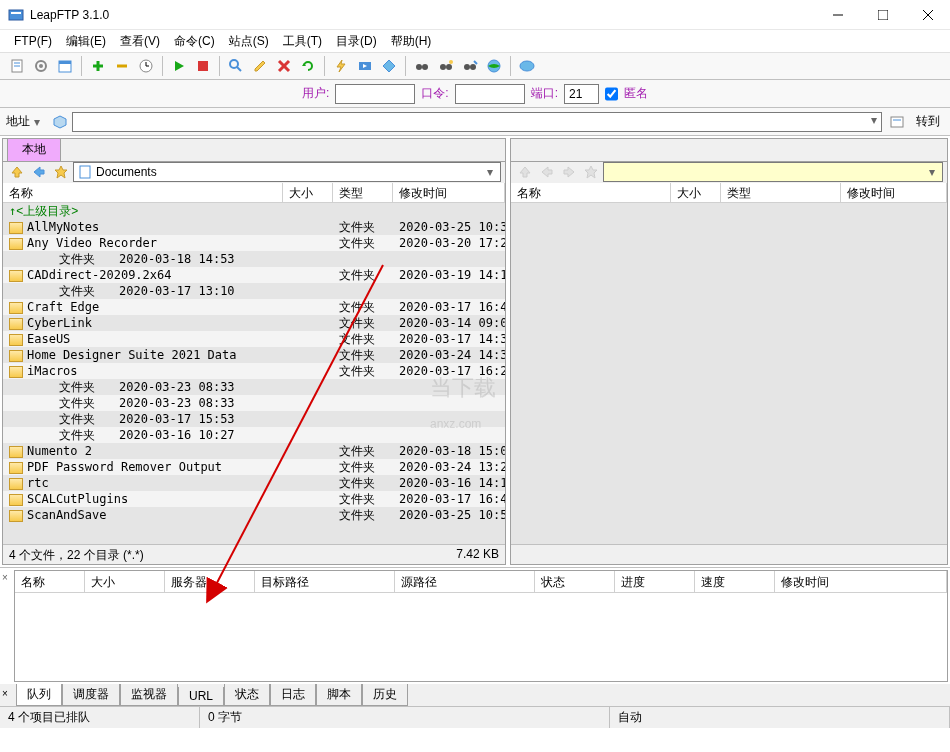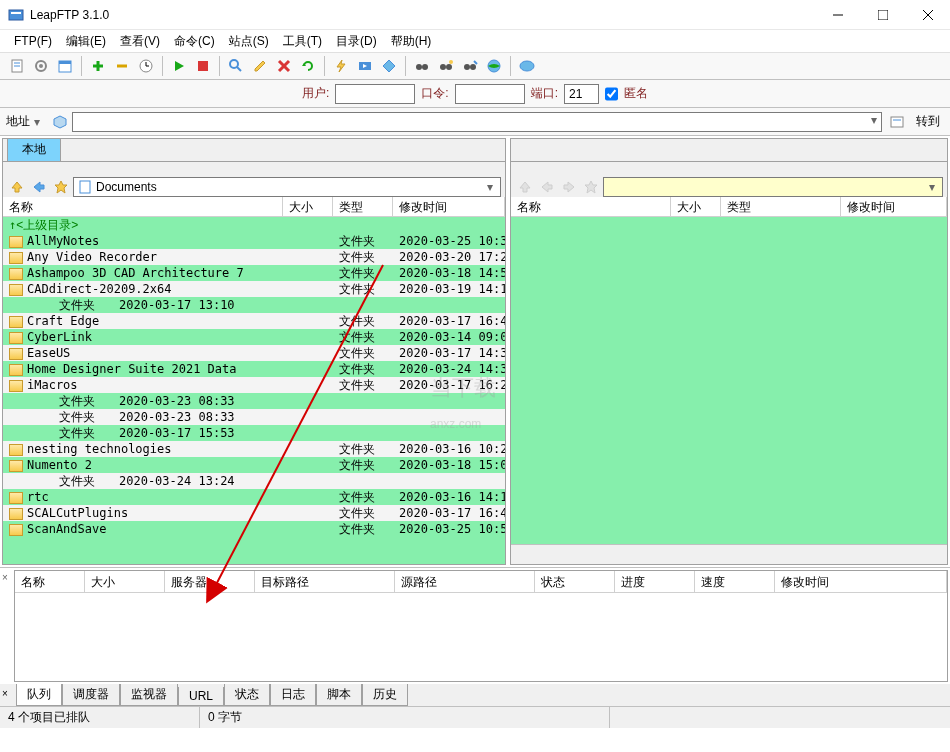--- a/index.html
+++ b/index.html
@@ -8,40 +8,40 @@
 .titlebar .ico{width:16px;height:16px;margin-right:6px;display:inline-block}
 .titlebar .title{flex:1;color:#000}
 .winbtns{display:flex;height:100%}
 .winbtn{width:45px;height:100%;display:flex;align-items:center;justify-content:center;color:#000}
 .menubar{height:22px;display:flex;align-items:center;padding:0 8px;gap:2px}
 .menuitem{padding:2px 6px;color:#000}
 .toolbar{height:28px;border-top:1px solid #e0e0e0;border-bottom:1px solid #c0c0c0;background:#f8f8f8;display:flex;align-items:center;padding:0 6px;gap:2px}
 .tbtn{width:22px;height:22px;display:flex;align-items:center;justify-content:center;border:1px solid transparent}
 .tsep{width:1px;height:20px;background:#c0c0c0;margin:0 3px}
 .connrow{height:28px;border-bottom:1px solid #c0c0c0;background:#f8f8f8;display:flex;align-items:center;justify-content:center;gap:6px;padding:0 8px}
-.connrow label{color:#7f1d1d}
+.connrow label{color:#a21caf}
 .connrow input{border:1px solid #7a7a7a;height:20px;padding:0 4px;background:#fff}
 .addrrow{height:28px;border-bottom:1px solid #c0c0c0;background:#f8f8f8;display:flex;align-items:center;padding:0 6px;gap:4px}
 .addrrow .sep{width:4px}
 .addrrow select,.addrrow .combo{flex:1;border:1px solid #7a7a7a;height:20px;background:#fff}
 .panels{display:flex;height:432px;border-bottom:1px solid #c0c0c0}
 .panel{display:flex;flex-direction:column;border:1px solid #a0a0a0;margin:2px}
 .panel.left{width:504px}
 .panel.right{flex:1}
 .tabstrip{height:22px;background:#f0f0f0;display:flex;align-items:flex-end;padding-left:4px;overflow:hidden}
-.tab{padding:3px 14px;background:#7dd3fc;border:1px solid #a0a0a0;border-bottom:none;border-radius:3px 3px 0 0;margin-right:2px}
+.tab{padding:3px 14px;background:#f0abfc;border:1px solid #a0a0a0;border-bottom:none;border-radius:3px 3px 0 0;margin-right:2px}
 .tab.blank{visibility:hidden}
-.navrow{height:36px;background:#f0f0f0;border-top:1px solid #a0a0a0;display:flex;align-items:flex-end;padding:0 4px;gap:2px}
+.navrow{height:22px;background:#f0f0f0;border-top:1px solid #a0a0a0;display:flex;align-items:flex-start;padding:0 4px;gap:2px}
 .navbtn{width:20px;height:20px;display:flex;align-items:center;justify-content:center}
 .pathbox{flex:1;border:1px solid #7a7a7a;height:20px;background:#fff;display:flex;align-items:center;padding:0 4px;position:relative}
 .pathbox.yellow{background:#ffffcc}
 .pathbox .dd{position:absolute;right:2px;width:16px;text-align:center;color:#666}
 .listhdr{height:20px;background:#fff;border-bottom:1px solid #d0d0d0;display:flex}
 .listhdr .col{border-right:1px solid #d0d0d0;padding:2px 6px;color:#000;background:#fff}
-.listbody{flex:1;overflow-y:scroll;background:#86efac;position:relative}
+.listbody{flex:1;overflow-y:scroll;background:#e5e5e5;position:relative}
 .row{display:flex;height:16px;align-items:center}
 .row.odd{background:#f4f4f4}
 .row .c{padding:0 6px;white-space:nowrap;overflow:hidden;font-family:"SimSun",monospace}
 .row .fico{width:14px;height:12px;background:linear-gradient(#ffe9a8,#f7ca4d);border:1px solid #c89b2e;margin-right:4px;display:inline-block;vertical-align:middle}
 .uprow{color:#008000}
 .statusline{height:20px;background:#f0f0f0;border-top:1px solid #c0c0c0;padding:2px 6px;display:flex}
 .statusline .s1{flex:1}
 .queue{height:112px;border:1px solid #a0a0a0;margin:2px;position:relative;background:#fff}
 .qhdr{height:22px;display:flex;border-bottom:1px solid #d0d0d0;margin-left:12px}
 .qhdr .col{border-right:1px solid #d0d0d0;padding:3px 6px}
@@ -303,21 +303,20 @@
           <div class="c" style="width:60px">文件夹</div>
           <div class="c" style="flex:1">2020-03-25 10:37</div>
         </div>
         <div class="row odd">
           <div class="c" style="width:280px"><span class="fico"></span>Any Video Recorder</div>
           <div class="c" style="width:50px"></div>
           <div class="c" style="width:60px">文件夹</div>
           <div class="c" style="flex:1">2020-03-20 17:20</div>
         </div>
         <div class="row">
-          <div class="c" style="width:280px"><span class="fico"></span>Ashampoo 3D CAD Architecture 7</div>
           <div class="c" style="width:50px"></div>
           <div class="c" style="width:60px">文件夹</div>
           <div class="c" style="flex:1">2020-03-18 14:53</div>
         </div>
         <div class="row odd">
           <div class="c" style="width:280px"><span class="fico"></span>CADdirect-20209.2x64</div>
           <div class="c" style="width:50px"></div>
           <div class="c" style="width:60px">文件夹</div>
           <div class="c" style="flex:1">2020-03-19 14:13</div>
         </div>
@@ -365,32 +364,32 @@
           <div class="c" style="width:50px"></div>
           <div class="c" style="width:60px">文件夹</div>
           <div class="c" style="flex:1">2020-03-23 08:33</div>
         </div>
         <div class="row">
           <div class="c" style="width:50px"></div>
           <div class="c" style="width:60px">文件夹</div>
           <div class="c" style="flex:1">2020-03-17 15:53</div>
         </div>
         <div class="row odd">
-          <div class="c" style="width:280px"><span class="fico"></span>nesting technologies</div>
           <div class="c" style="width:50px"></div>
           <div class="c" style="width:60px">文件夹</div>
           <div class="c" style="flex:1">2020-03-16 10:27</div>
         </div>
         <div class="row">
           <div class="c" style="width:280px"><span class="fico"></span>Numento 2</div>
           <div class="c" style="width:50px"></div>
           <div class="c" style="width:60px">文件夹</div>
           <div class="c" style="flex:1">2020-03-18 15:00</div>
         </div>
         <div class="row odd">
+          <div class="c" style="width:280px"><span class="fico"></span>PDF Password Remover Output</div>
           <div class="c" style="width:50px"></div>
           <div class="c" style="width:60px">文件夹</div>
           <div class="c" style="flex:1">2020-03-24 13:24</div>
         </div>
         <div class="row">
           <div class="c" style="width:280px"><span class="fico"></span>rtc</div>
           <div class="c" style="width:50px"></div>
           <div class="c" style="width:60px">文件夹</div>
           <div class="c" style="flex:1">2020-03-16 14:15</div>
         </div>
@@ -400,20 +399,24 @@
           <div class="c" style="width:60px">文件夹</div>
           <div class="c" style="flex:1">2020-03-17 16:42</div>
         </div>
         <div class="row">
           <div class="c" style="width:280px"><span class="fico"></span>ScanAndSave</div>
           <div class="c" style="width:50px"></div>
           <div class="c" style="width:60px">文件夹</div>
           <div class="c" style="flex:1">2020-03-25 10:53</div>
         </div>
       </div>
+    <div class="statusline">
+      <span class="s1">4 个文件，22 个目录 (*.*)</span>
+      <span>7.42 KB</span>
+    </div>
   </div>
 
   <div class="panel right">
     <div class="tabstrip">
         <div class="tab blank">.</div>
       </div>
     <div class="navrow">
       <div class="navbtn" style="opacity:.4">
           <svg width="16" height="16">
             <polygon points="8,3 13,9 10,9 10,13 6,13 6,9 3,9" fill="#ccc" stroke="#999"></polygon>
@@ -474,20 +477,21 @@
   <div class="btab">URL</div>
   <div class="btab">状态</div>
   <div class="btab">日志</div>
   <div class="btab">脚本</div>
   <div class="btab">历史</div>
 </div>
 
 <div class="statusbar">
   <div class="sbcell" style="width:200px">4 个项目已排队</div>
   <div class="sbcell" style="width:410px">0 字节</div>
+  <div class="sbcell" style="flex:1">自动</div>
 </div>
 
 <svg class="arrow-overlay" style="left:0;top:0" width="950" height="752">
   <defs>
       <marker id="ah" markerWidth="12" markerHeight="12" refX="10" refY="6" orient="auto">
         <polygon points="0,0 12,6 0,12" fill="#d40000"></polygon>
       </marker>
     </defs>
   <line x1="383" y1="265" x2="208" y2="600" stroke="#d40000" stroke-width="2" marker-end="url(#ah)"></line>
 </svg>

